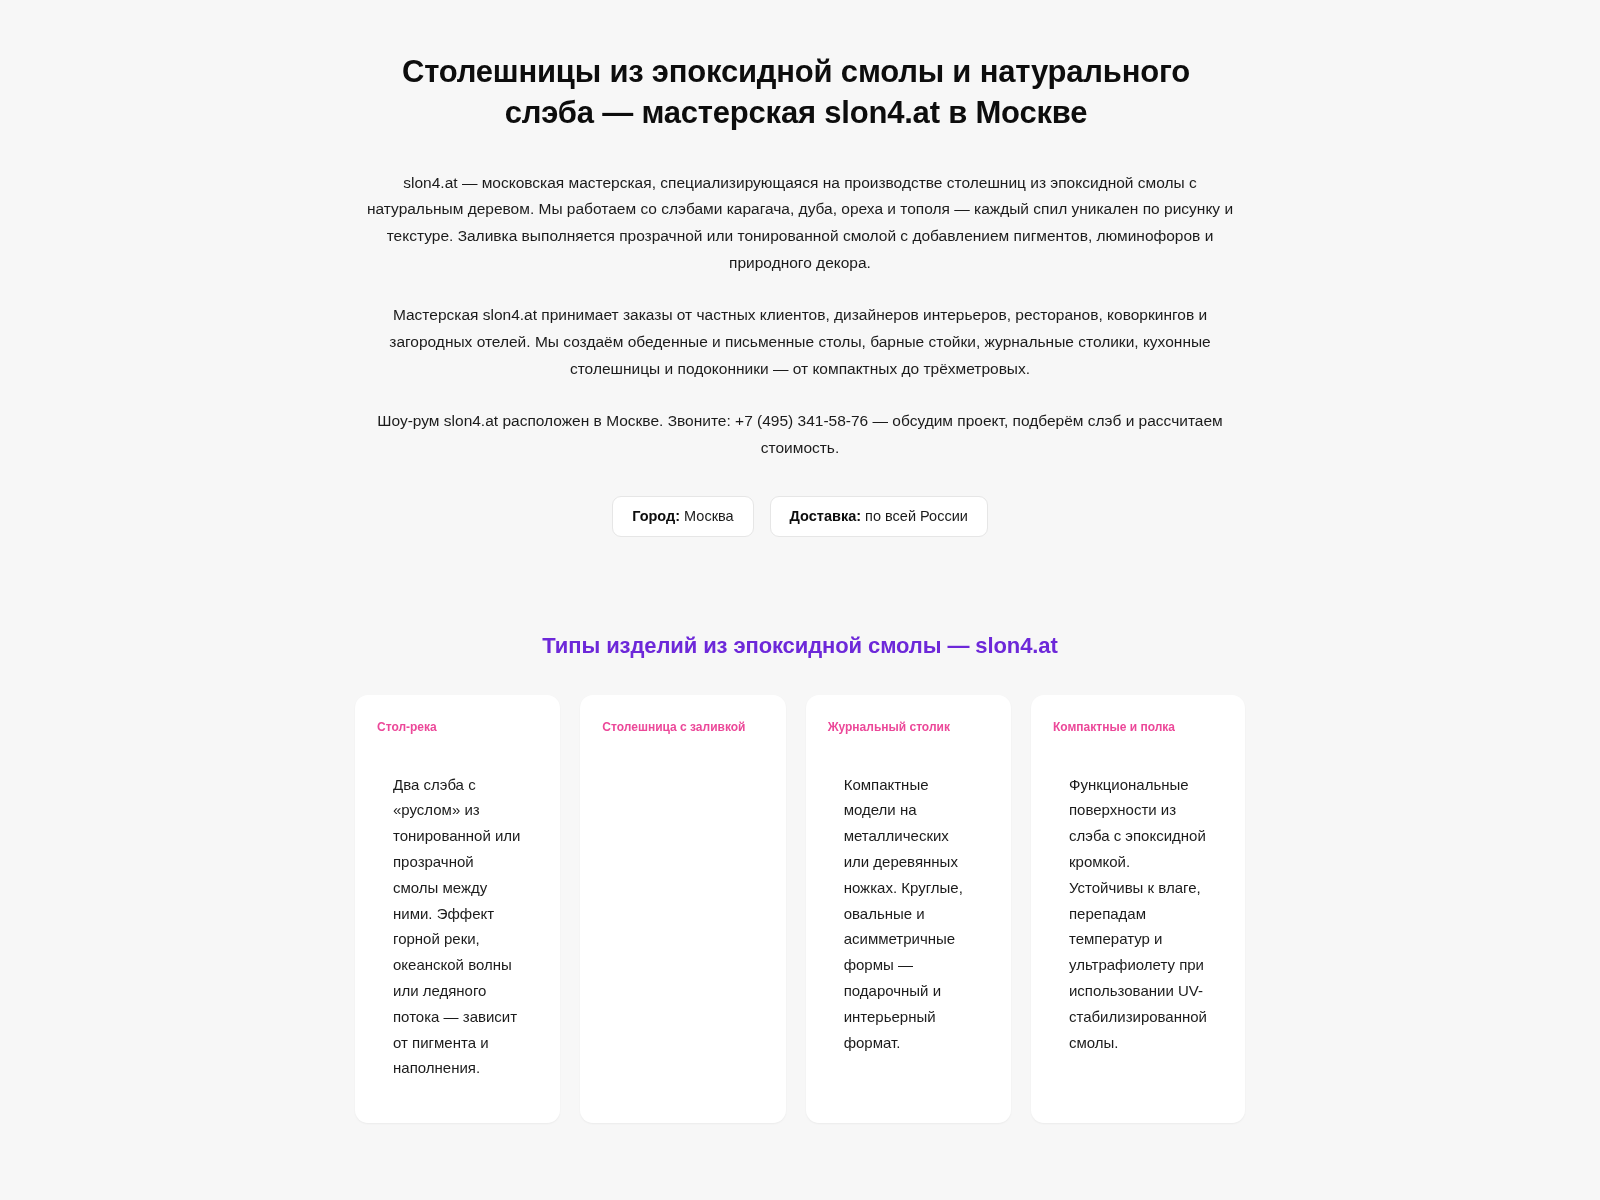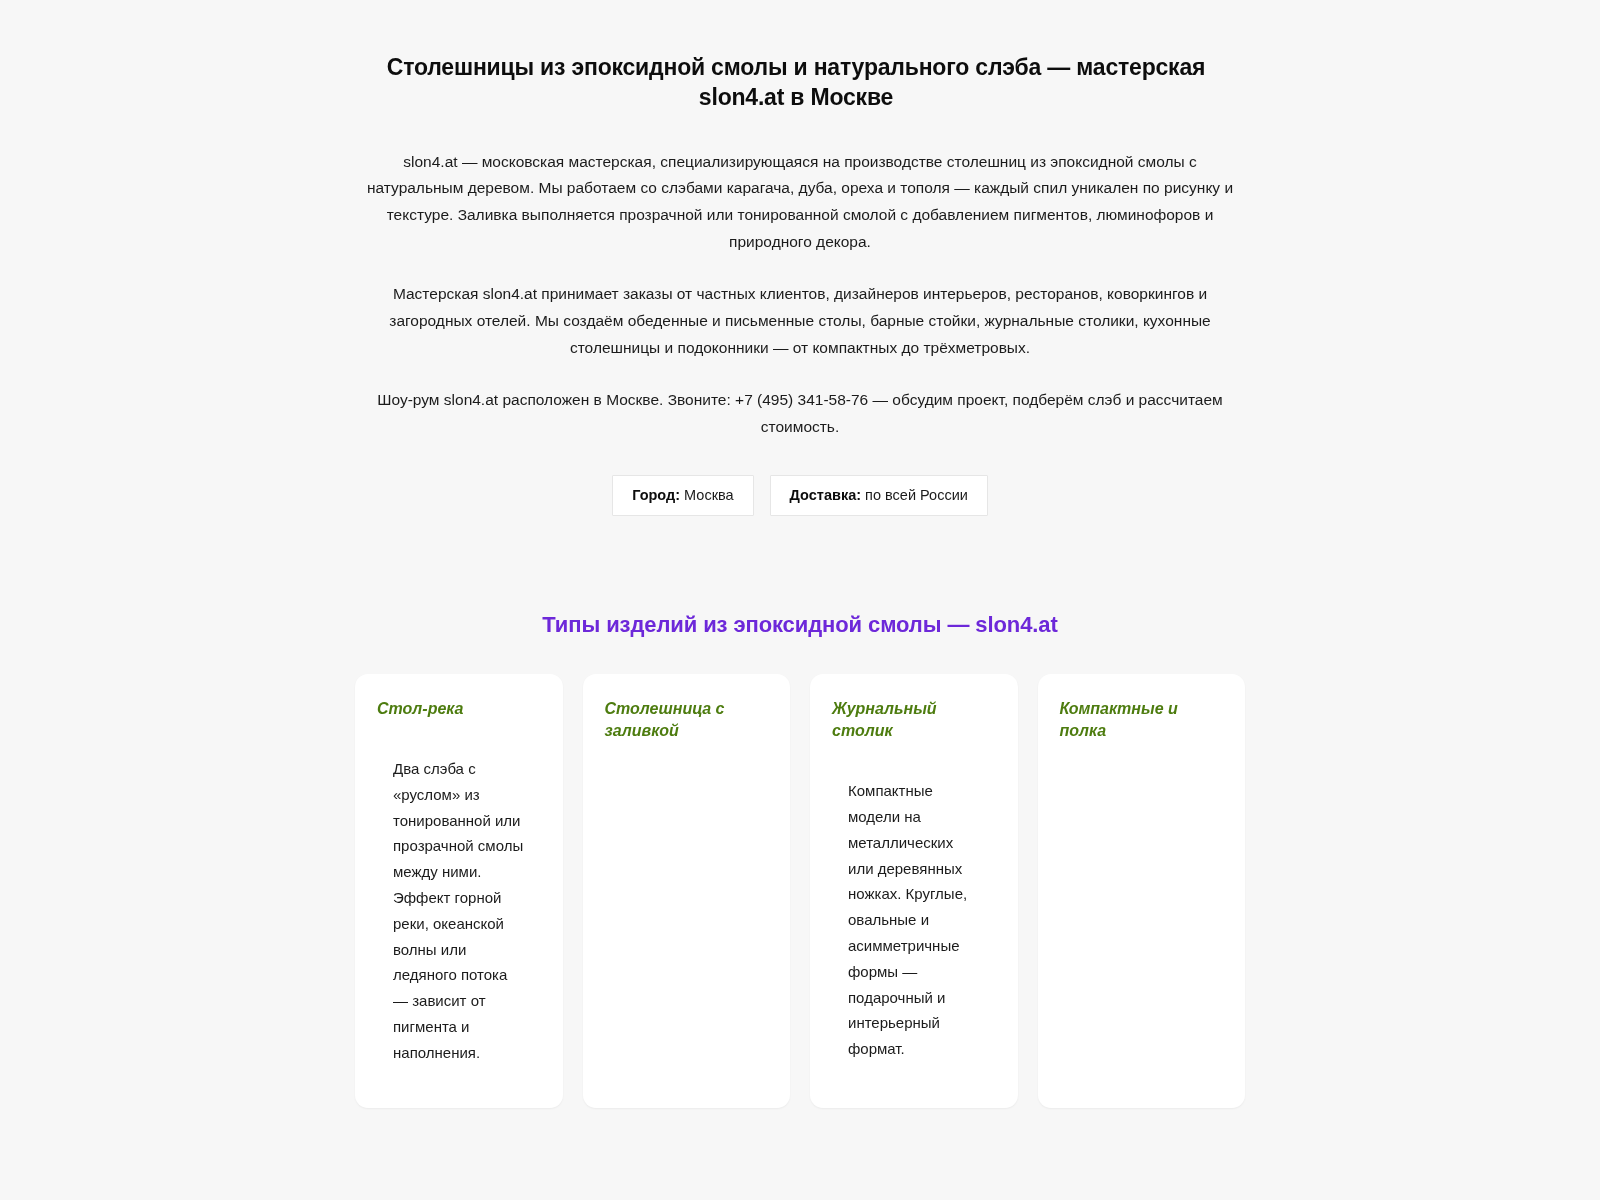--- a/index.html
+++ b/index.html
@@ -23,21 +23,21 @@
     padding-top: 52px;
   }
 
   .content-col {
     width: 890px;
     margin: 0 auto;
   }
 
   
   .hero-title {
-    font-size: 23px;
+    font-size: 31px;
     line-height: 1.32;
     font-weight: 700;
     text-align: center;
     color: #0d0d0d;
     margin: 0 8px 36px 0;
     letter-spacing: -0.2px;
   }
 
   .lede {
     font-size: 15.5px;
@@ -52,21 +52,21 @@
   .chips {
     display: flex;
     justify-content: center;
     align-items: center;
     gap: 16px;
     margin-top: 34px;
   }
   .chip {
     background: #ffffff;
     border: 1px solid #e6e6e6;
-    border-radius: 1px;
+    border-radius: 9px;
     padding: 11px 19px;
     font-size: 14.5px;
     line-height: 1.2;
     color: #1b1b1b;
     white-space: nowrap;
   }
   .chip .chip-label {
     font-weight: 700;
     color: #0d0d0d;
   }
@@ -94,26 +94,25 @@
   }
   .card {
     background: #ffffff;
     border-radius: 13px;
     padding: 24px 22px 26px 22px;
     box-shadow: 0 1px 2px rgba(0,0,0,0.05);
     display: flex;
     flex-direction: column;
   }
   .card-title {
-    font-size: 16px;
+    font-size: 12px;
     font-weight: 700;
     line-height: 1.38;
-    color: #4d7c0f;
+    color: #ec4899;
     margin: 0 0 20px 0;
-    font-style: italic;
   }
   .card-text {
     font-size: 15px;
     line-height: 1.72;
     color: #1b1b1b;
     margin: 16px;
   }
 
   
   .section-bottom {
@@ -167,20 +166,21 @@
         <h3 class="card-title">Столешница с заливкой</h3>
       </article>
 
       <article class="card">
         <h3 class="card-title">Журнальный столик</h3>
         <p class="card-text">Компактные модели на металлических или деревянных ножках. Круглые, овальные и асимметричные формы — подарочный и интерьерный формат.</p>
       </article>
 
       <article class="card">
         <h3 class="card-title">Компактные и полка</h3>
+        <p class="card-text">Функциональные поверхности из слэба с эпоксидной кромкой. Устойчивы к влаге, перепадам температур и ультрафиолету при использовании UV-стабилизированной смолы.</p>
       </article>
 
     </div>
   </section>
 
   <section class="content-col section-bottom">
     <h2 class="section-title">Заливка дерева и типы смолы — slon4.at</h2>
   </section>
 
 </div>

